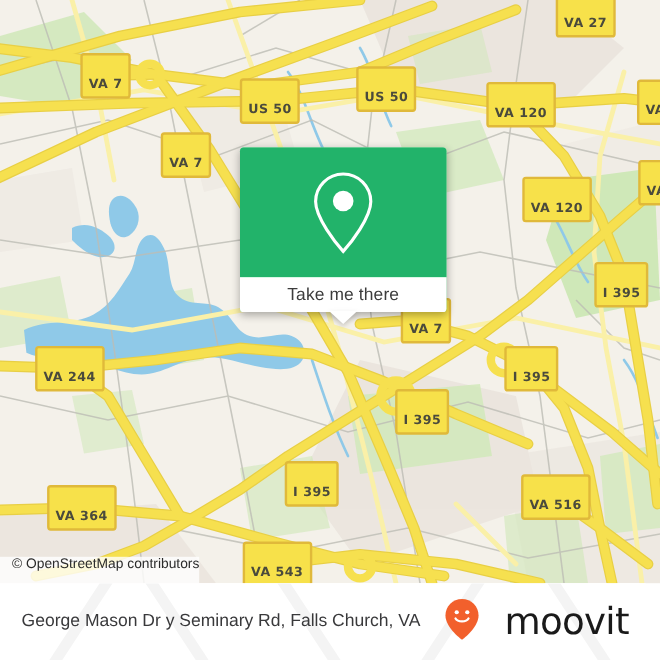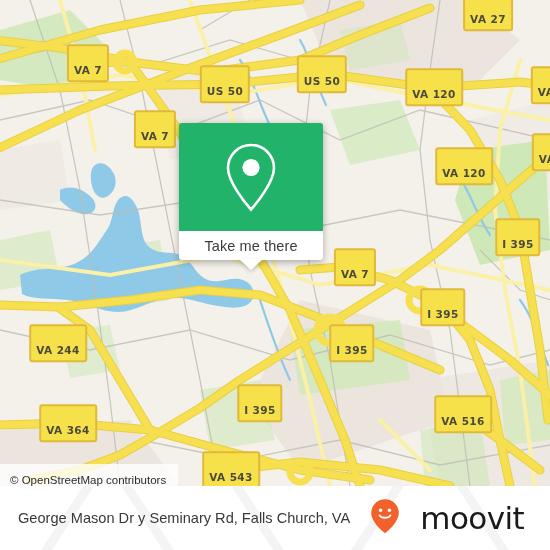--- a/index.html
+++ b/index.html
@@ -49,23 +49,23 @@
     letter-spacing: 0.4px;
     padding: 19px 5px 4px 5px;
     white-space: nowrap;
     transform: translate(-50%, -50%);
     box-sizing: border-box;
   }
 
   
   #popup {
     position: absolute;
-    left: 179px;
+    left: 200px;
     top: 123px;
-    width: 144px;
+    width: 172px;
     border-radius: 3px;
     box-shadow: 0 2px 7px rgba(0,0,0,0.32);
     overflow: visible;
     background: #86efac;
   }
   #popup-head {
     height: 108px;
     background: #22b36a;
     border-radius: 3px 3px 0 0;
     display: flex;
@@ -98,23 +98,23 @@
     border-top: 11px solid #ffffff;
     filter: drop-shadow(0 2px 2px rgba(0,0,0,0.18));
   }
 
   
   #attribution {
     position: absolute;
     left: 0;
     bottom: 0;
     height: 22px;
-    padding: 0 12px 0 10px;
-    display: flex;
-    align-items: flex-end;
+    padding: 0 0 0 10px;
+    display: flex;
+    align-items: flex-start;
     background: rgba(255,255,255,0.80);
     color: #2b2b2b;
     font-size: 11.5px;
     font-family: "Liberation Sans", sans-serif;
     white-space: nowrap;
   }
 
   
   #footer {
     position: absolute;
@@ -301,21 +301,21 @@
         <div class="shield" style="left: 225px; top: 84px;">US 50</div>
         <div class="shield" style="left: 322px; top: 74px;">US 50</div>
         <div class="shield" style="left: 434px; top: 87px;">VA 120</div>
         <div class="shield" style="left: 488px; top: 12px;">VA 27</div>
         <div class="shield" style="left: 155px; top: 129px;">VA 7</div>
         <div class="shield" style="left: 464px; top: 166px;">VA 120</div>
         <div class="shield" style="left: 546px; top: 85px;">VA</div>
         <div class="shield" style="left: 547px; top: 152px;">VA</div>
         <div class="shield" style="left: 518px; top: 237px;">I 395</div>
         <div class="shield" style="left: 355px; top: 267px;">VA 7</div>
-        <div class="shield" style="left: 58px; top: 307px; margin-top: 36px;">VA 244</div>
+        <div class="shield" style="left: 58px; top: 307px;">VA 244</div>
         <div class="shield" style="left: 443px; top: 307px;">I 395</div>
         <div class="shield" style="left: 352px; top: 343px;">I 395</div>
         <div class="shield" style="left: 260px; top: 403px;">I 395</div>
         <div class="shield" style="left: 463px; top: 414px;">VA 516</div>
         <div class="shield" style="left: 68px; top: 423px;">VA 364</div>
         <div class="shield" style="left: 231px; top: 470px;">VA 543</div>
       </div>
 
     <div id="popup">
       <div id="popup-head">

